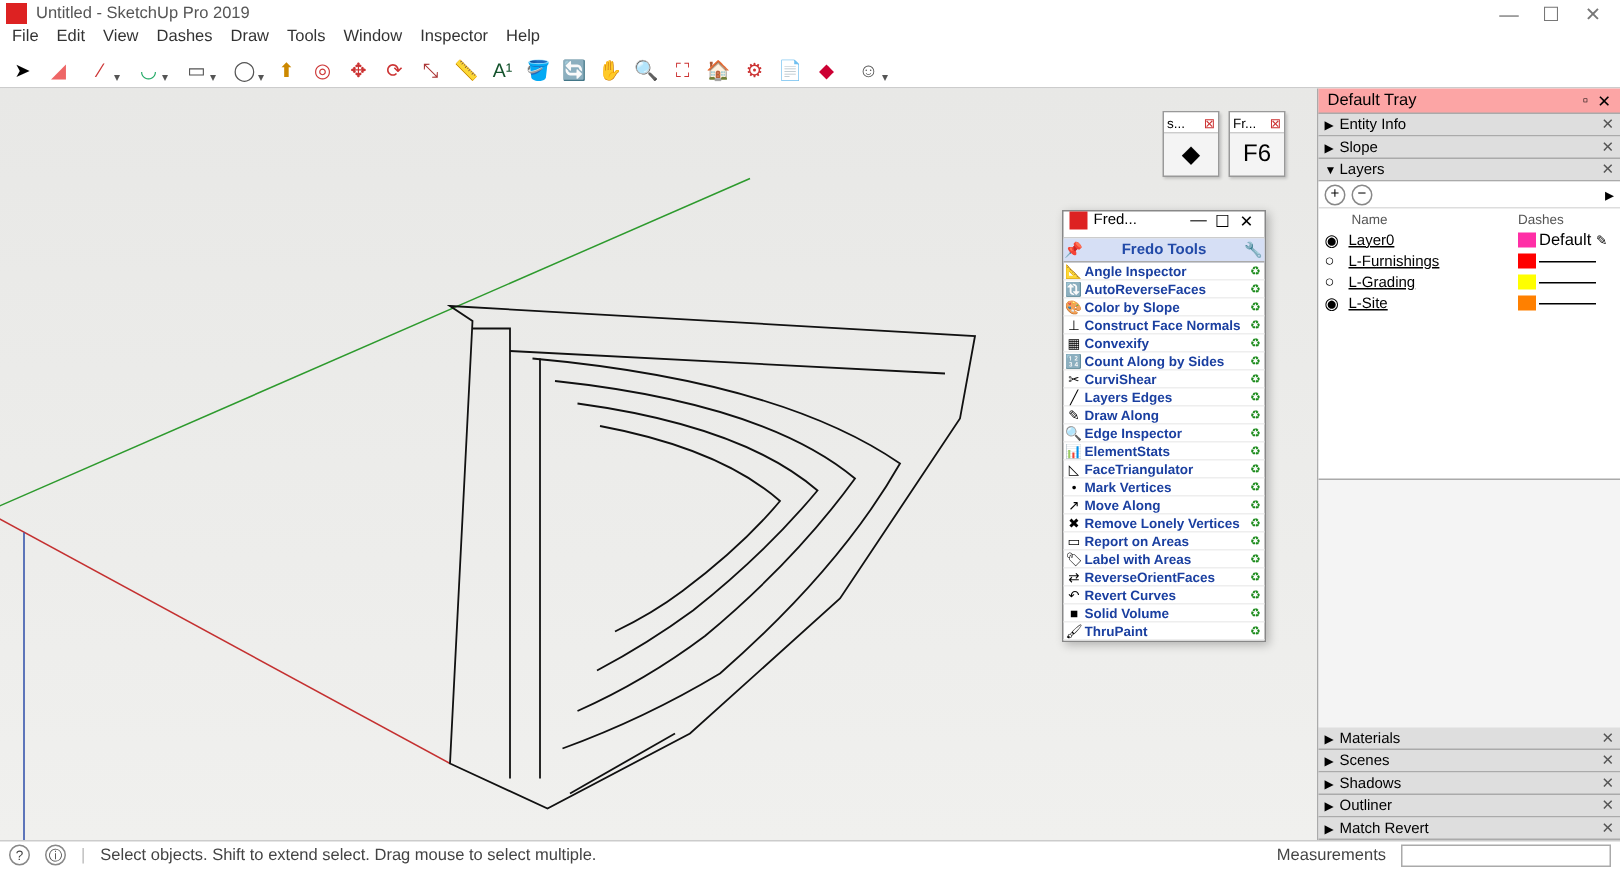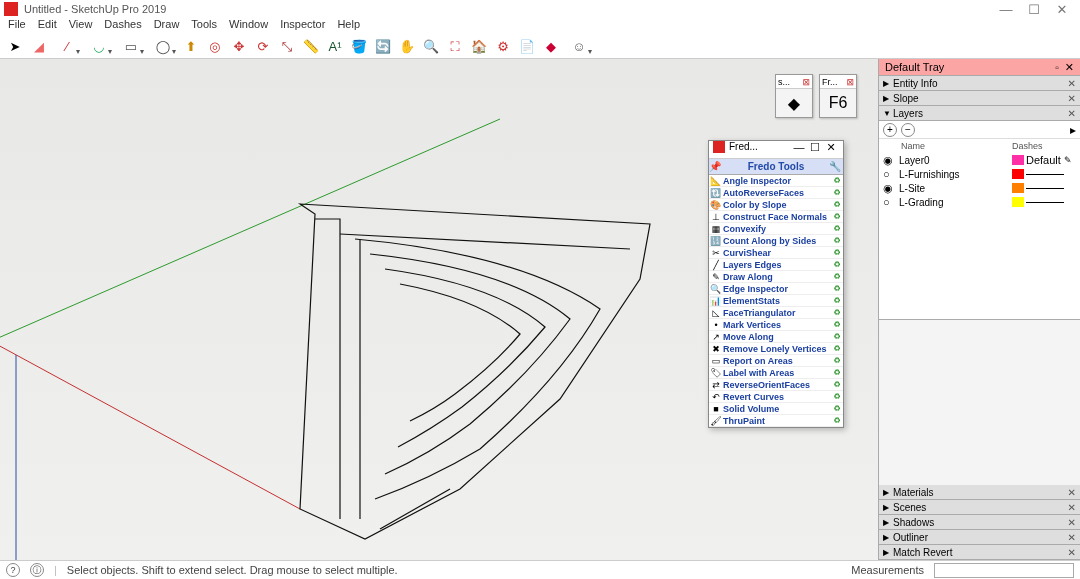--- a/index.html
+++ b/index.html
@@ -57,21 +57,21 @@
   .layers-controls .gap { flex: 1; }
   .layers-controls .rarrow { font-size: 12px; }
   .layers-head { height: 14px; display: flex; align-items: center; font-size: 9px; color: #555; padding: 0 4px; }
   .layers-head .c1 { width: 18px; }
   .layers-head .c2 { flex: 1; }
   .layers-head .c3 { width: 64px; }
   .layer-row { height: 14px; display: flex; align-items: center; padding: 0 4px; font-size: 10px; }
   .layer-row .vis { width: 16px; font-size: 11px; }
   .layer-row .vis.on::before { content: "◉"; }
   .layer-row .vis.off::before { content: "○"; }
-  .layer-row .nm { flex: 1; }
+  .layer-row .nm { flex: 1; text-decoration: underline; }
   .layer-row .sw { width: 12px; height: 10px; margin-right: 2px; }
   .layer-row .dash { width: 38px; height: 1px; border-top: 1px solid #000; }
   .layer-row .pen { width: 12px; font-size: 9px; }
 
   .tray-spacer { flex: 1; background: #f4f4f4; }
 
   .status { position: absolute; bottom: 0; left: 0; right: 0; height: 19px; border-top: 1px solid #ccc; background: #fff; display: flex; align-items: center; font-size: 11px; color: #444; padding: 0 6px; gap: 10px; }
   .status .ic { width: 14px; height: 14px; border: 1px solid #888; border-radius: 50%; display: flex; align-items: center; justify-content: center; font-size: 9px; }
   .status .gap { flex: 1; }
   .status .meas-box { width: 140px; height: 15px; border: 1px solid #aaa; background: #fff; }
@@ -334,30 +334,30 @@
           <span class="pen">✎</span>
         </div>
         <div class="layer-row">
           <div class="vis off"></div>
           <div class="nm">L-Furnishings</div>
           <div class="sw" style="background:#ff0000"></div>
           <div class="dash"></div>
           <span class="pen"></span>
         </div>
         <div class="layer-row">
-          <div class="vis on"></div>
-          <div class="nm">L-Site</div>
-          <div class="sw" style="background:#ff8000"></div>
+          <div class="vis off"></div>
+          <div class="nm">L-Grading</div>
+          <div class="sw" style="background:#ffff00"></div>
           <div class="dash"></div>
           <span class="pen"></span>
         </div>
         <div class="layer-row">
-          <div class="vis off"></div>
-          <div class="nm">L-Grading</div>
-          <div class="sw" style="background:#ffff00"></div>
+          <div class="vis on"></div>
+          <div class="nm">L-Site</div>
+          <div class="sw" style="background:#ff8000"></div>
           <div class="dash"></div>
           <span class="pen"></span>
         </div>
       </div>
     <div style="height:110px"></div>
   </div>
 
   <div class="tray-spacer"></div>
   <div id="tray-bottom">
       <div class="tray-section">

